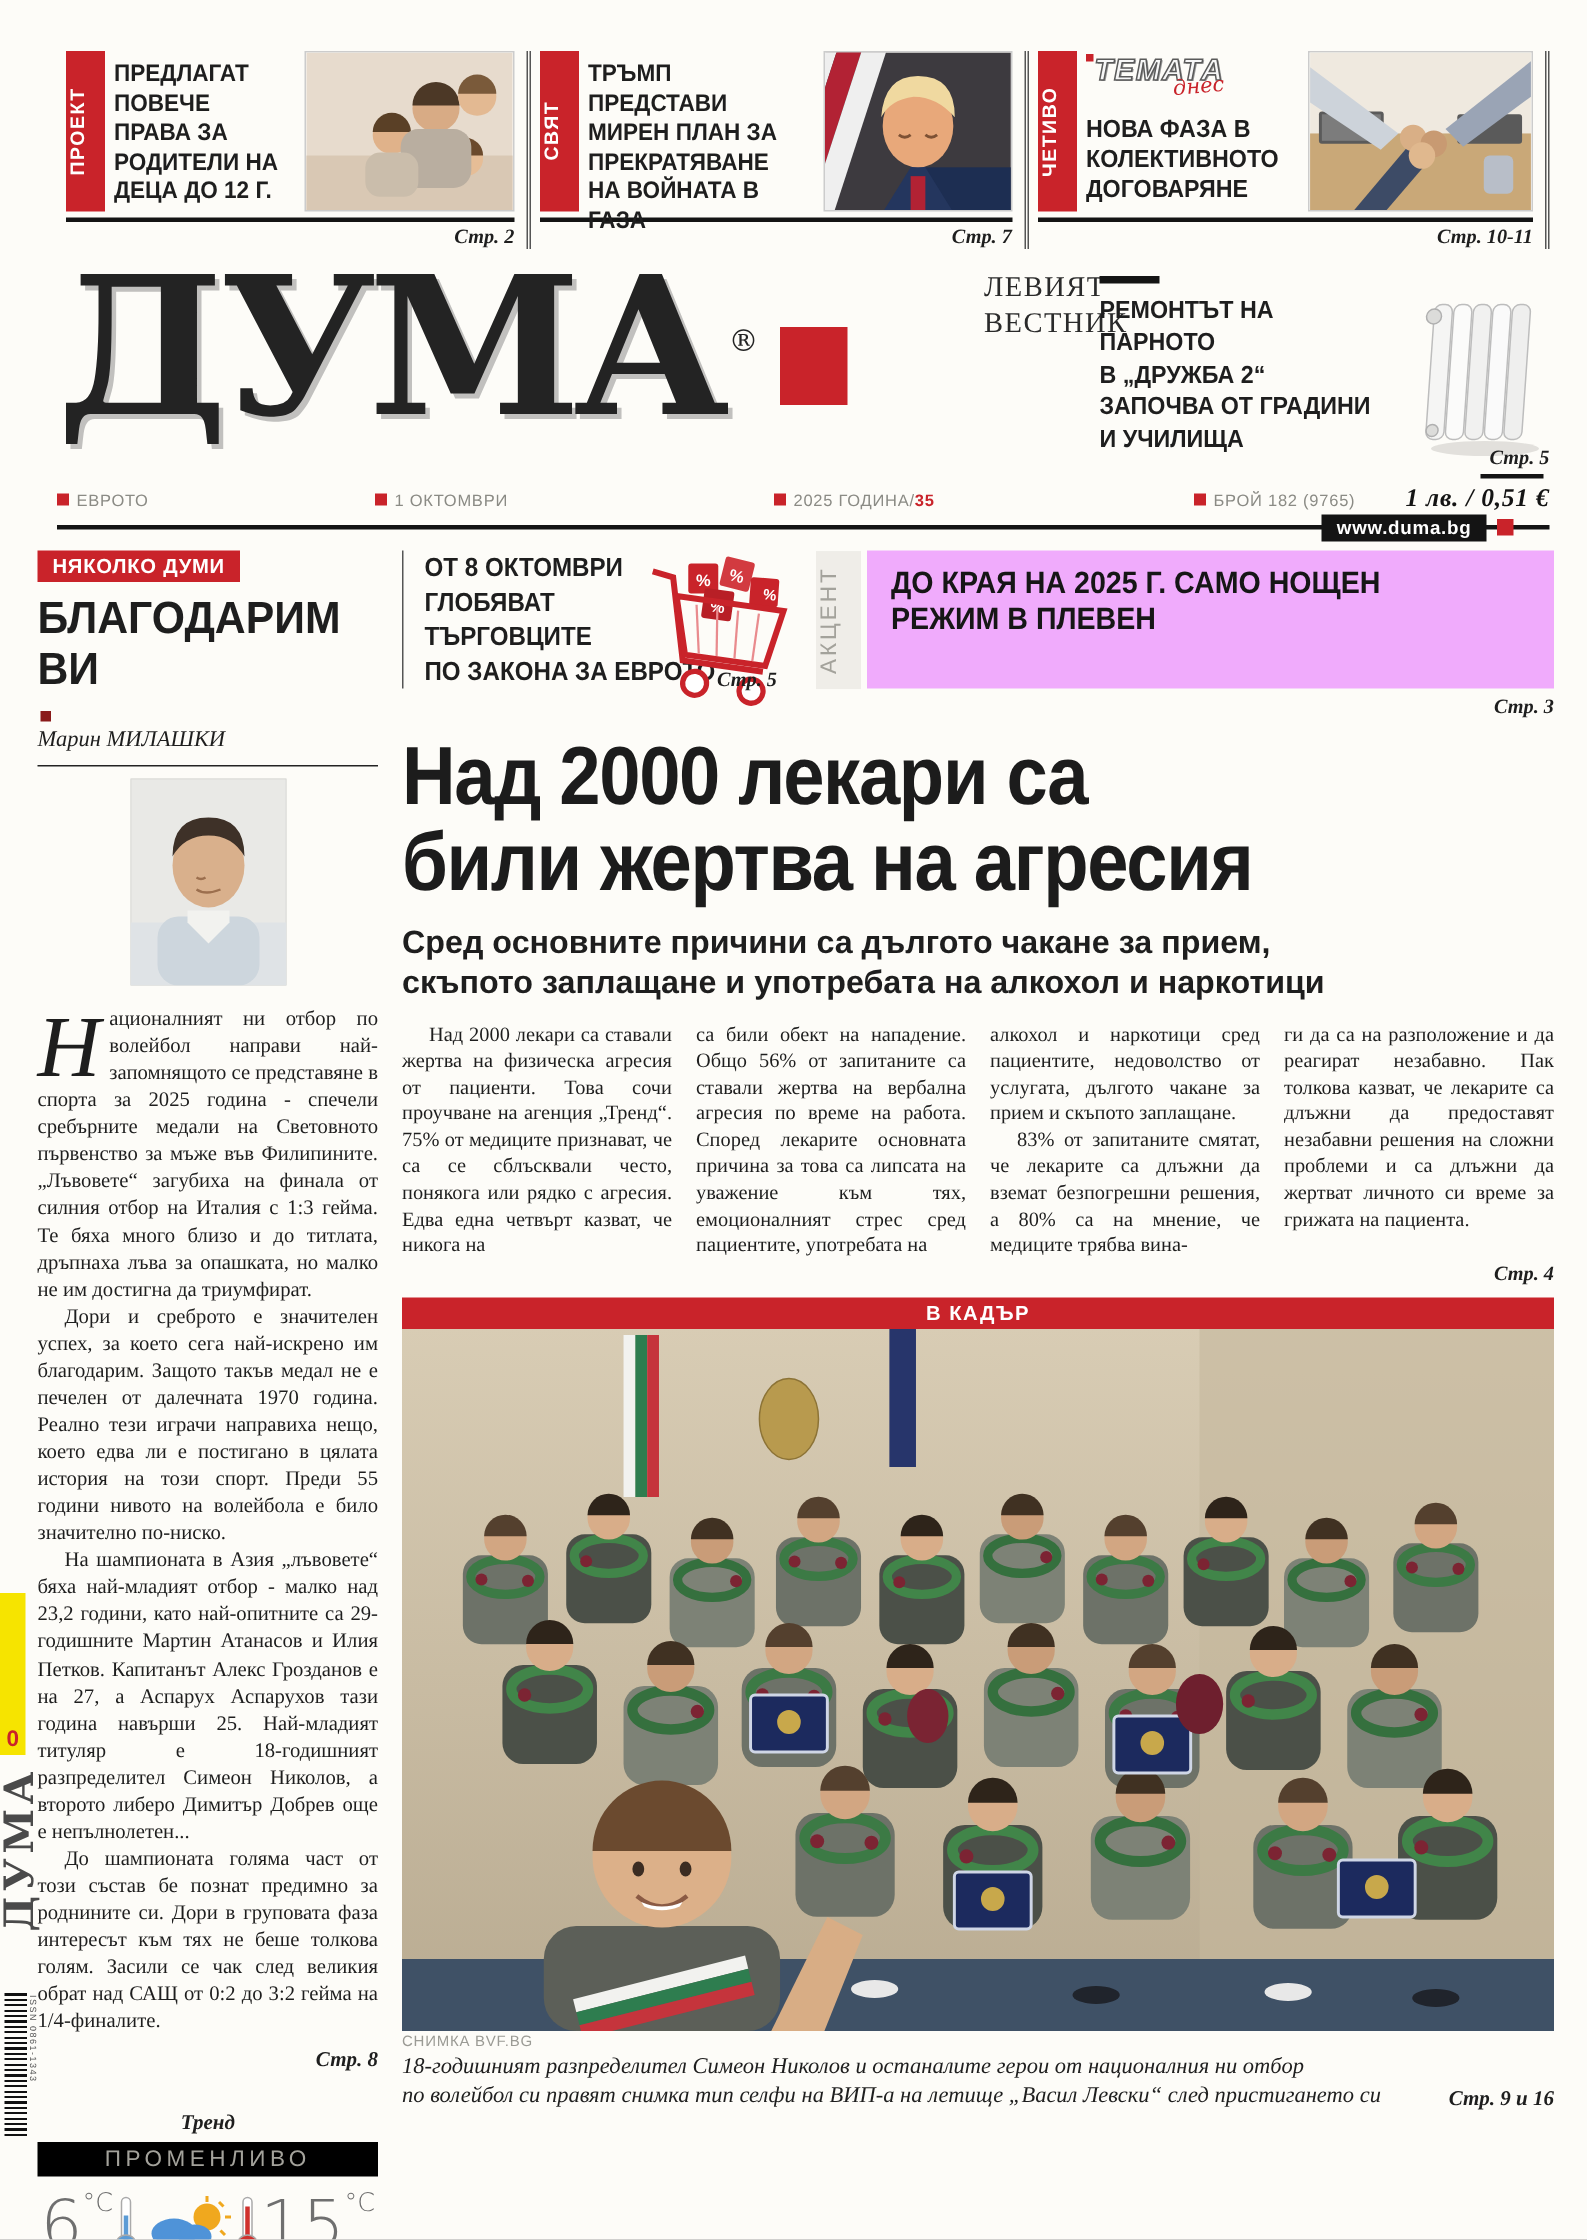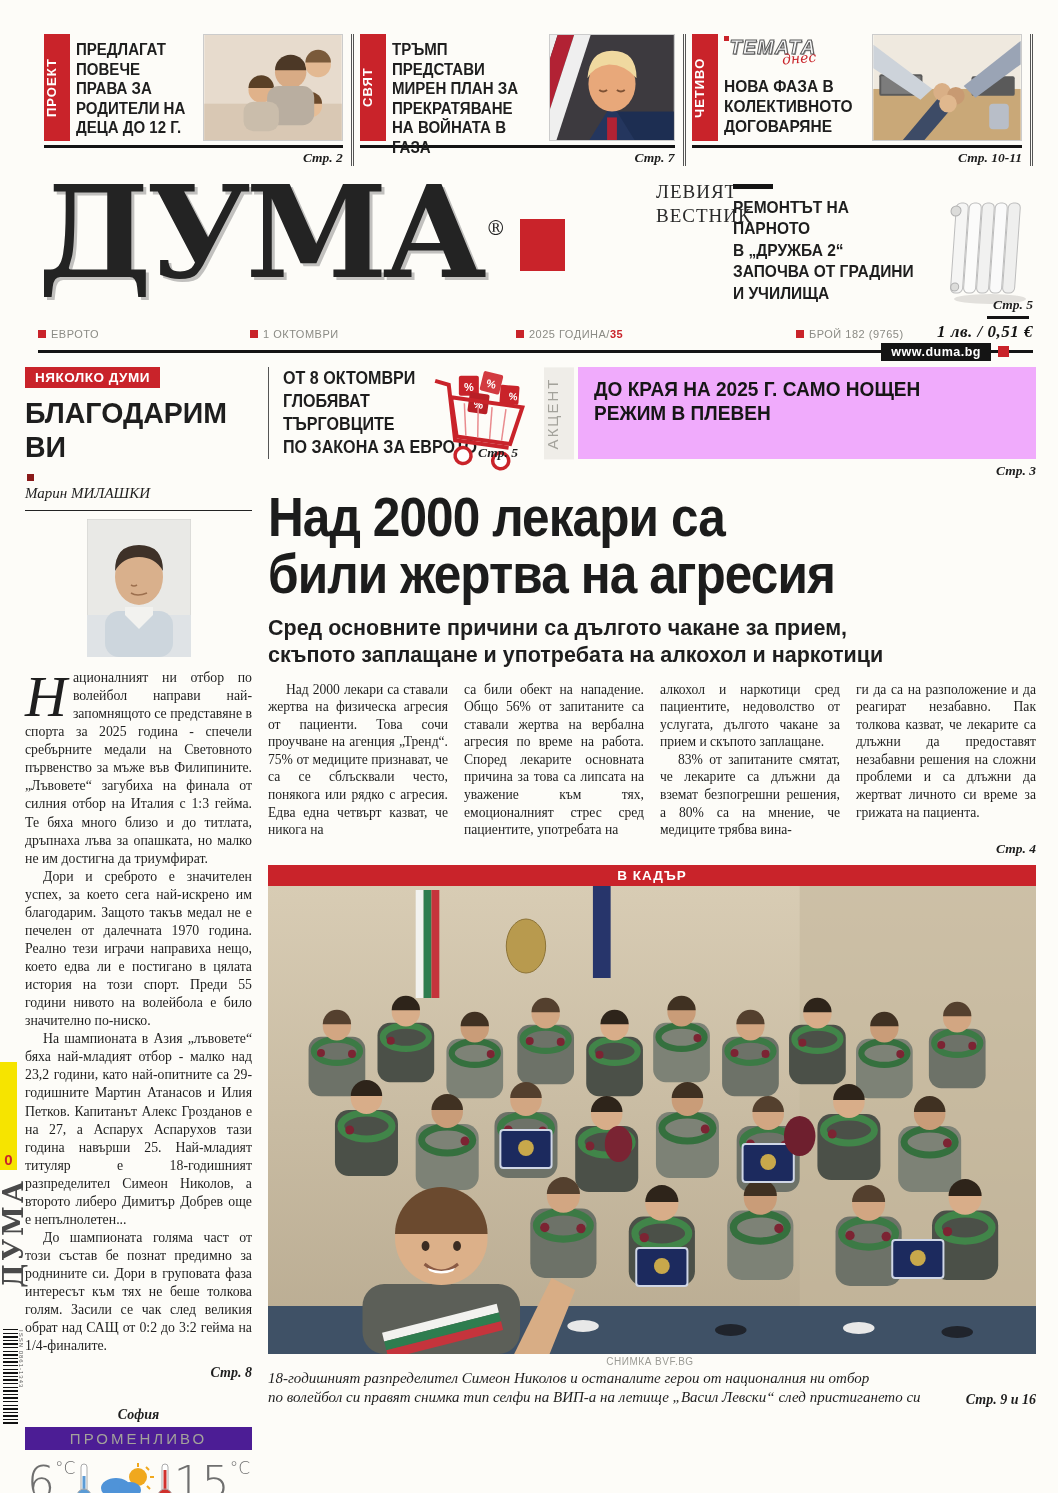--- a/index.html
+++ b/index.html
@@ -53,21 +53,21 @@
   .op-author { font-family:"Liberation Serif", serif; font-style:italic; font-size:15px; margin:2px 0 8px; }
   .op-rule { border-top:1px solid #232323; margin-bottom:8px; }
   .portrait-wrap { text-align:center; margin:4px 0 8px; }
   .op-text p { font-family:"Liberation Serif", serif; font-size:13.8px; line-height:1.31; text-align:justify; text-indent:18px; }
   .op-text p.first { text-indent:0; }
   .dropcap { float:left; font-family:"Liberation Serif", serif; font-style:italic; font-size:58px; line-height:0.82; padding:4px 6px 0 0; }
   .op-pageref { font-family:"Liberation Serif", serif; font-style:italic; font-weight:bold; font-size:14px; text-align:right; margin-top:10px; }
 
   .weather { margin-top:26px; }
   .w-city { text-align:center; font-family:"Liberation Serif", serif; font-style:italic; font-weight:bold; font-size:14px; }
-  .w-cond { margin-top:4px; background:#4c1d95; color:#a3a29b; text-align:center; font-size:15px; letter-spacing:3px; padding:3px 0; }
+  .w-cond { margin-top:4px; background:#000000; color:#a3a29b; text-align:center; font-size:15px; letter-spacing:3px; padding:3px 0; }
   .w-row { display:flex; align-items:center; justify-content:space-between; margin-top:10px; padding:0 2px; }
   .w-temp { font-family:"DejaVu Sans", sans-serif; font-weight:200; font-size:44px; color:#6f6f6f; line-height:1; }
   .w-deg { font-size:17px; vertical-align:24px; }
 
   
   .band { display:flex; }
   .euro { flex:0 0 262px; border-left:1px solid #555; padding-left:14px; position:relative; }
   .euro-lines { font-weight:900; font-size:17.5px; line-height:1.32; transform:scaleX(0.92); transform-origin:left top; }
   .euro-lines span { display:block; }
   .euro-cart { position:absolute; right:2px; top:-2px; }
@@ -83,21 +83,21 @@
   .lead { margin-top:10px; }
   .lead-title { font-weight:900; font-size:55px; line-height:1.03; letter-spacing:-1px; color:#1c1c1c; transform:scaleX(0.9); transform-origin:left top; white-space:nowrap; }
   .lead-sub { font-weight:bold; font-size:21.5px; line-height:1.26; margin-top:12px; white-space:pre-line; }
   .lead-cols { display:grid; grid-template-columns:repeat(4,1fr); gap:16px; margin-top:12px; }
   .lead-cols p { font-family:"Liberation Serif", serif; font-size:13.6px; line-height:1.29; text-align:justify; text-indent:18px; }
   .lead-pageref { text-align:right; font-family:"Liberation Serif", serif; font-style:italic; font-weight:bold; font-size:13.5px; margin-top:2px; }
 
   
   .kadar-bar { margin-top:8px; background:#c9232a; color:#fff; font-weight:bold; font-size:13.5px; letter-spacing:1px; text-align:center; padding:3px 0; }
   .bigphoto { display:block; width:100%; height:468px; }
-  .credit { text-align:center; font-size:10px; color:#9b9b95; letter-spacing:0.5px; margin:2px 4px 2px 0; }
+  .credit { text-align:left; font-size:10px; color:#9b9b95; letter-spacing:0.5px; margin:2px 4px 2px 0; }
   .caption-row { display:flex; align-items:flex-end; }
   .caption { flex:1; font-family:"Liberation Serif", serif; font-style:italic; font-size:15px; line-height:1.3; }
   .caption span { display:block; }
   .cap-pageref { font-family:"Liberation Serif", serif; font-style:italic; font-weight:bold; font-size:14px; white-space:nowrap; margin-left:10px; }
 
   
   .spine-yellow { position:absolute; left:0; top:1062px; width:17px; height:108px; background:#f6e400; }
   .spine-digit { position:absolute; left:0; bottom:2px; width:100%; text-align:center; color:#c9232a; font-weight:900; font-size:15px; }
   .spine-title { position:absolute; left:-2px; top:1178px; writing-mode:vertical-rl; transform:rotate(180deg); font-family:"DejaVu Serif", serif; font-weight:bold; font-size:27px; color:#4a4a4a; letter-spacing:3px; }
   .spine-barcode { position:absolute; left:3px; top:1328px; width:15px; height:96px; background:repeating-linear-gradient(0deg,#111 0 1.5px,#fdfcf8 1.5px 3.6px); }
@@ -251,21 +251,21 @@
       </div>
       <div class="op-text">
         <p class="first"><span class="dropcap">Н</span><span>ационалният ни отбор по волейбол направи най-запомнящото се представяне в спорта за 2025 година - спечели сребърните медали на Световното първенство за мъже във Филипините. „Лъвовете“ загубиха на финала от силния отбор на Италия с 1:3 гейма. Те бяха много близо и до титлата, дръпнаха лъва за опашката, но малко не им достигна да триумфират.</span></p>
         <p>Дори и среброто е значителен успех, за което сега най-искрено им благодарим. Защото такъв медал не е печелен от далечната 1970 година. Реално тези играчи направиха нещо, което едва ли е постигано в цялата история на този спорт. Преди 55 години нивото на волейбола е било значително по-ниско.</p>
         <p>На шампионата в Азия „лъвовете“ бяха най-младият отбор - малко над 23,2 години, като най-опитните са 29-годишните Мартин Атанасов и Илия Петков. Капитанът Алекс Грозданов е на 27, а Аспарух Аспарухов тази година навърши 25. Най-младият титуляр е 18-годишният разпределител Симеон Николов, а второто либеро Димитър Добрев още е непълнолетен...</p>
         <p>До шампионата голяма част от този състав бе познат предимно за роднините си. Дори в груповата фаза интересът към тях не беше толкова голям. Засили се чак след великия обрат над САЩ от 0:2 до 3:2 гейма на 1/4-финалите.</p>
       </div>
       <div class="op-pageref">Стр. 8</div>
 
       <div class="weather">
-        <div class="w-city">София</div>
+        <div class="w-city">Тренд</div>
         <div class="w-cond">ПРОМЕНЛИВО</div>
         <div class="w-row">
           <span class="w-temp"><span>6</span><span class="w-deg">°C</span></span>
           <svg width="18" height="42" viewBox="0 0 18 42">
             <rect x="6" y="2" width="6" height="28" rx="3" fill="#fff" stroke="#aaa"></rect>
             <rect x="7.5" y="14" width="3" height="16" fill="#5b9bd5"></rect>
             <circle cx="9" cy="34" r="7" fill="#5b9bd5" stroke="#aaa"></circle>
           </svg>
           <svg width="62" height="42" viewBox="0 0 62 42">
             <circle cx="44" cy="15" r="9" fill="#f0a81e"></circle>

